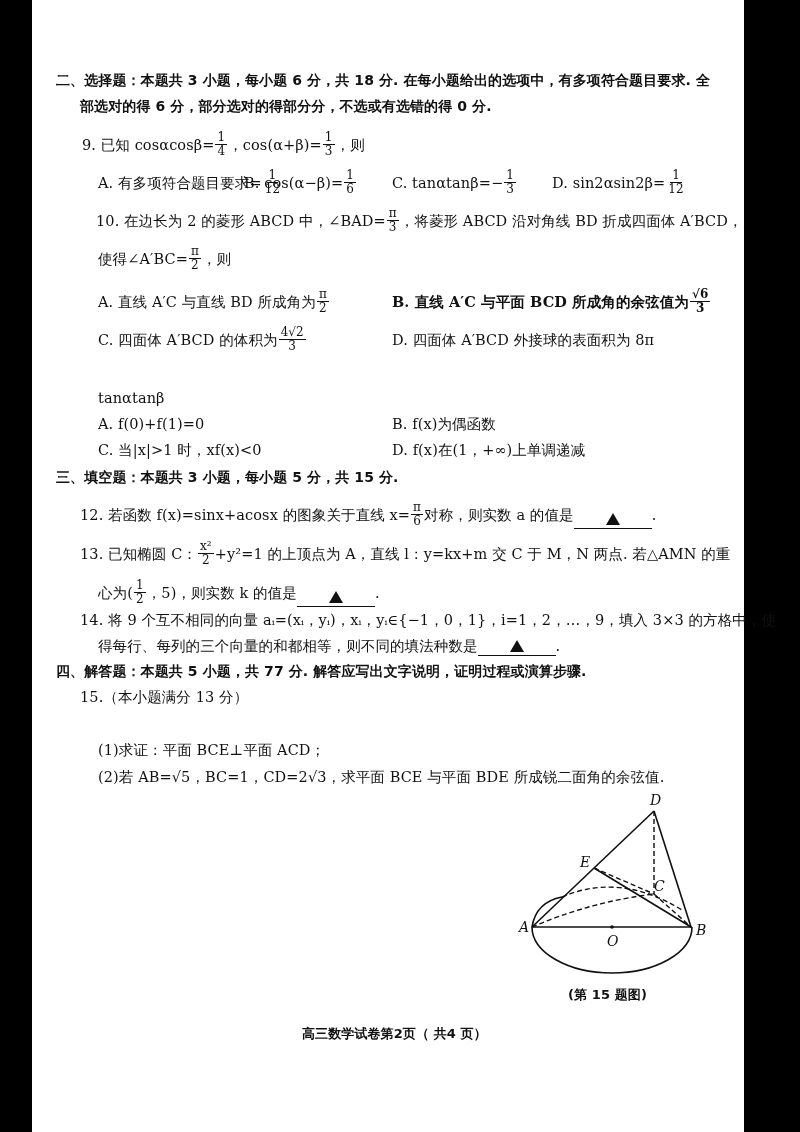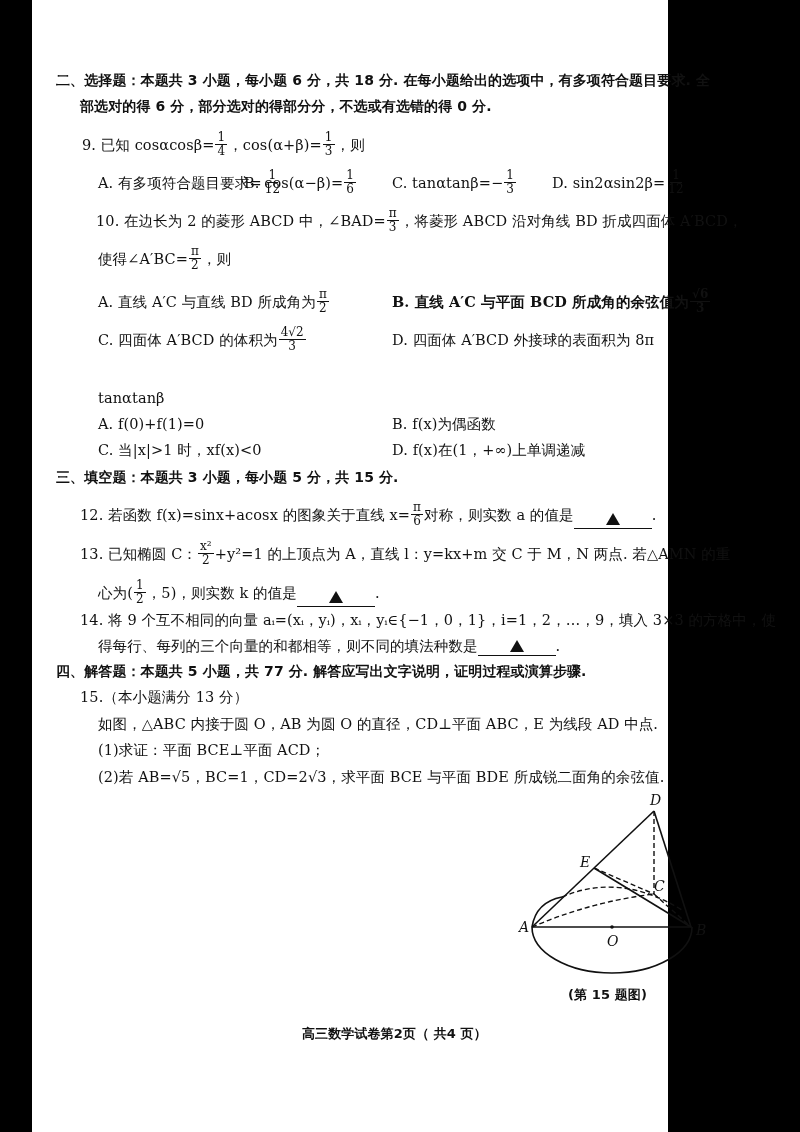--- a/index.html
+++ b/index.html
@@ -1,21 +1,21 @@
 <!DOCTYPE html>
 <html><head>
 <meta charset="utf-8">
 <style>
   html, body { margin: 0; padding: 0; }
   body {
     width: 800px; height: 1132px; background: #000; position: relative; overflow: hidden;
     font-family: "DejaVu Serif", "Liberation Serif", serif; color: #111;
   }
   .page {
-    position: absolute; left: 32px; top: 0; width: 636px; height: 1132px; background: #fff;
+    position: absolute; left: 32px; top: 0; width: 712px; height: 1132px; background: #fff;
   }
   .line {
     position: absolute; white-space: nowrap; font-size: 14.5px; line-height: 20px;
     letter-spacing: 0.1px;
   }
   .bold { font-weight: bold; font-family: "DejaVu Sans", "Liberation Sans", sans-serif; font-size: 14px; }
   .frac {
     display: inline-flex; flex-direction: column; align-items: center; vertical-align: middle;
     font-size: 12px; line-height: 13px; margin: 0 1px; position: relative; top: -1px;
   }
@@ -136,21 +136,20 @@
   </div>
 
   <div class="line" style="left:48px; top:610px;">14. 将 9 个互不相同的向量 aᵢ=(xᵢ，yᵢ)，xᵢ，yᵢ∈{−1，0，1}，i=1，2，…，9，填入 3×3 的方格中，使</div>
   <div class="line" style="left:66px; top:636px;">
     <span>得每行、每列的三个向量的和都相等，则不同的填法种数是</span><span class="blank"><span class="tri"></span></span><span>.</span>
   </div>
 
   <div class="line bold" style="left:24px; top:661px;">四、解答题：本题共 5 小题，共 77 分. 解答应写出文字说明，证明过程或演算步骤.</div>
 
   <div class="line" style="left:48px; top:687px;">15.（本小题满分 13 分）</div>
-  <div class="line" style="left:66px; top:714px;">如图，△ABC 内接于圆 O，AB 为圆 O 的直径，CD⊥平面 ABC，E 为线段 AD 中点.</div>
   <div class="line" style="left:66px; top:740px;">(1)求证：平面 BCE⊥平面 ACD；</div>
   <div class="line" style="left:66px; top:767px;">(2)若 AB=√5，BC=1，CD=2√3，求平面 BCE 与平面 BDE 所成锐二面角的余弦值.</div>
 
   <svg style="position:absolute; left:468px; top:790px;" width="240" height="200" viewBox="0 0 240 200">
 
     <path d="M 32 137 A 80 46 0 0 0 192 137" fill="none" stroke="#111" stroke-width="1.6"></path>
 
     <path d="M 32 137 Q 36 112 62 107" fill="none" stroke="#111" stroke-width="1.6"></path>
 
     <path d="M 62 107 Q 120 82 182 120" fill="none" stroke="#111" stroke-width="1.4" stroke-dasharray="5,3"></path>

